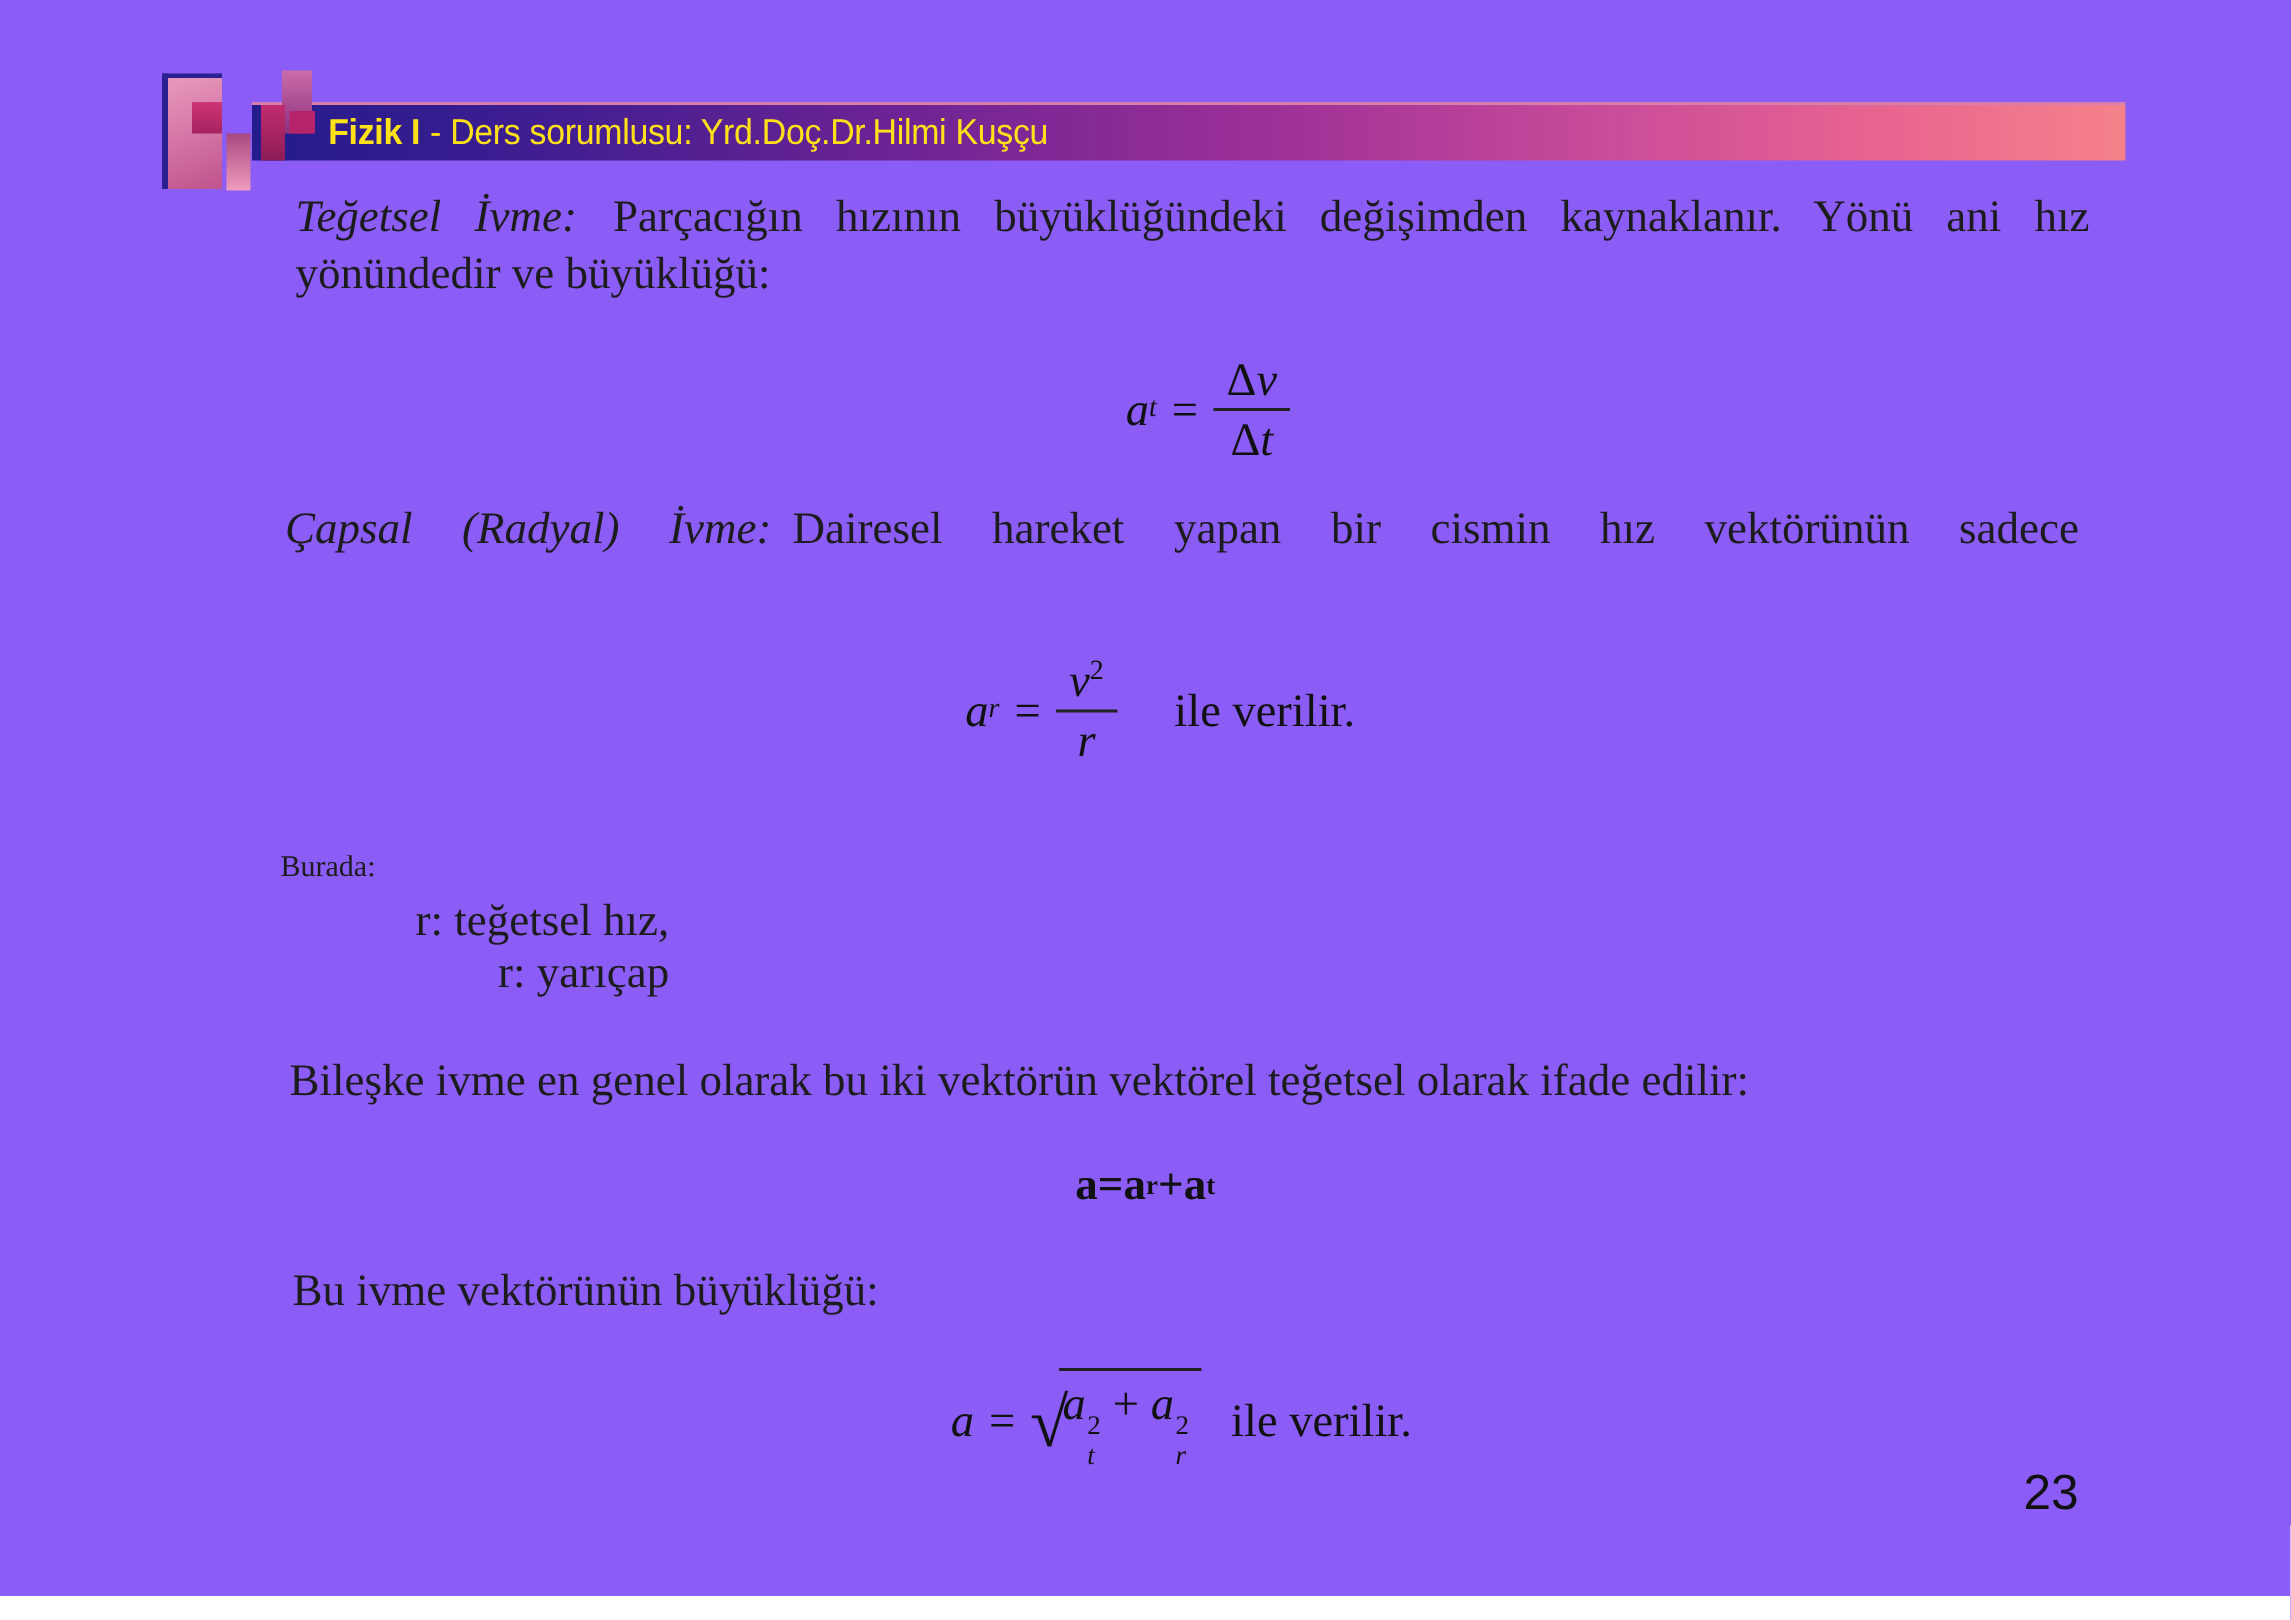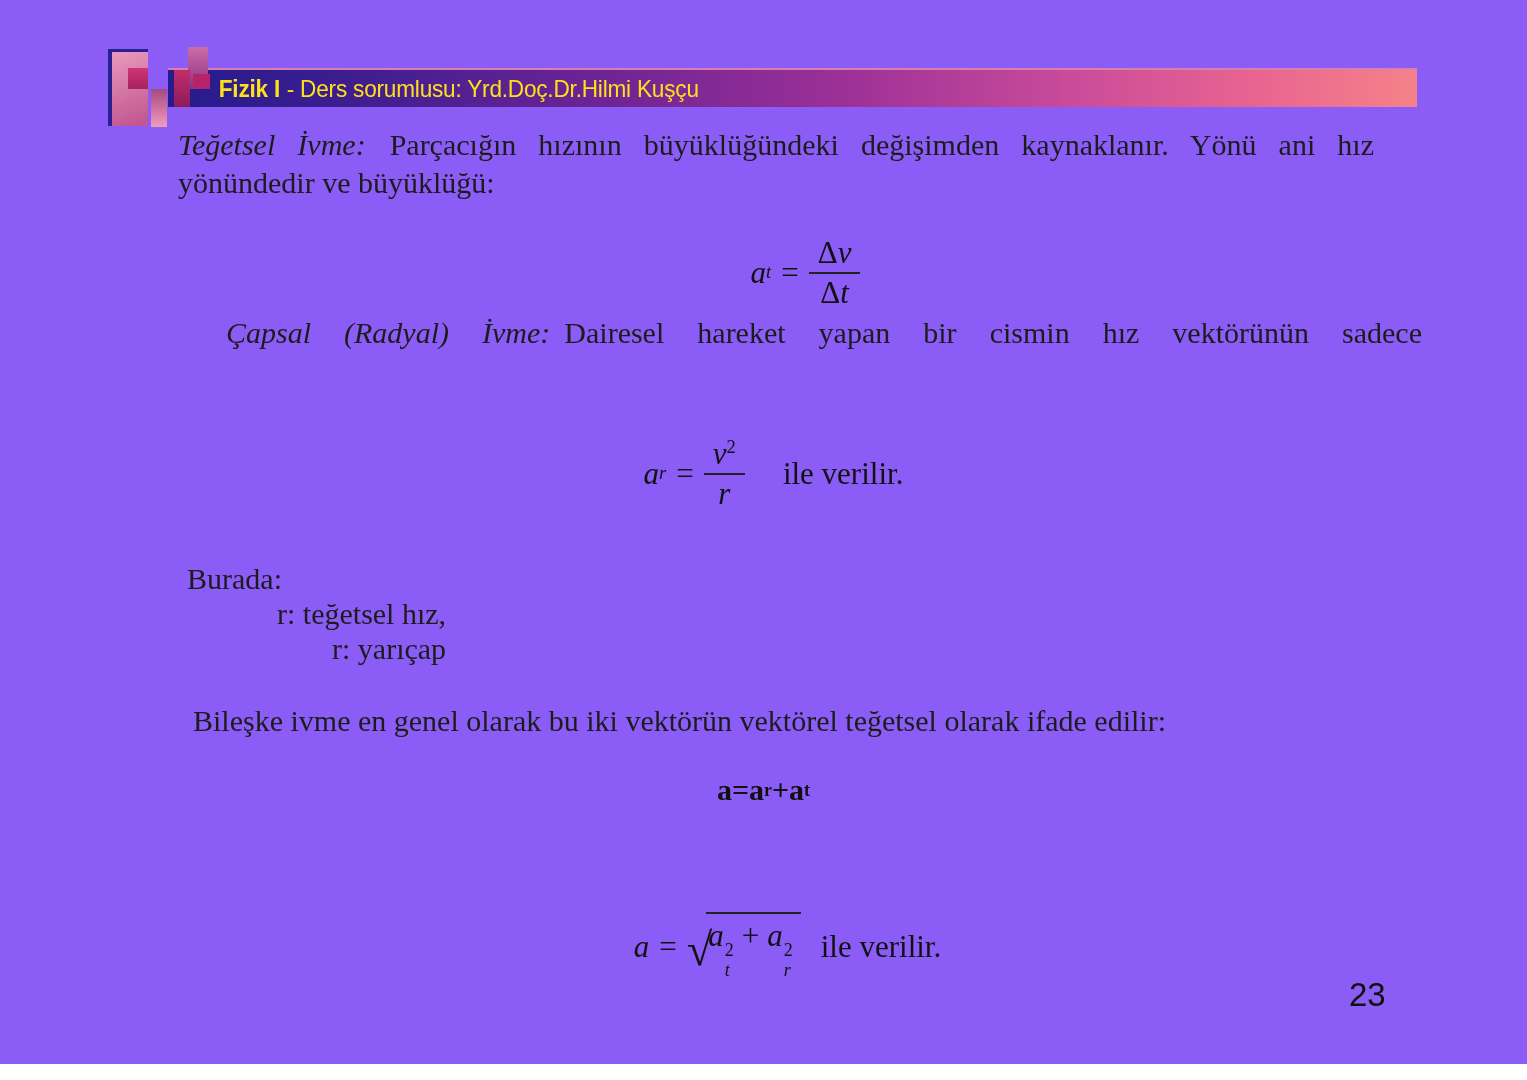--- a/index.html
+++ b/index.html
@@ -42,21 +42,21 @@
   .deco-f { left:193px; top:74px; width:17px; height:15px;
     background:#b5246b; z-index:5; }
 
   
   .para { position:absolute; font-size:30px; line-height:38px; color:#1c1c1c; }
   .jline { text-align:justify; text-align-last:justify; }
   .lead { font-style:italic; }
   .lead-gap-wide { margin-right:24px; }
   .lead-gap { margin-right:14px; }
 
-  .burada-label { position:absolute; left:187px; top:561px; font-size:30px; line-height:35px; }
+  .burada-label { position:absolute; left:187px; top:561px; font-size:20px; line-height:35px; }
   .burada-items { position:absolute; left:277px; top:596px; font-size:30px; line-height:35px;text-align:right; }
 
   
   .formula {
     position:absolute; left:0; width:100%;
     display:flex; justify-content:center; align-items:center;
     font-size:31px; color:#111; line-height:1.2;
   }
   .mvar { font-style:italic; }
   .msub { font-size:0.6em; font-style:italic; vertical-align:-0.5em; line-height:1; }
@@ -94,38 +94,38 @@
   <div class="deco deco-d"></div>
   <div class="deco deco-e"></div>
   <div class="deco deco-f"></div>
 
   <div class="header-bar">
     <div class="header-title">
       <span class="course">Fizik I</span><span>- Ders sorumlusu: Yrd.Doç.Dr.Hilmi Kuşçu</span>
     </div>
   </div>
 
-  <div class="para" style="left:178px; top:126px; width:1196px;">
+  <div class="para" style="left:197px; top:126px; width:1196px;">
     <div class="jline">
       <span class="lead lead-gap-wide">Teğetsel İvme:</span><span>Parçacığın hızının büyüklüğündeki değişimden kaynaklanır.  Yönü ani hız</span>
     </div>
     <div>yönündedir ve büyüklüğü:</div>
   </div>
 
   <div class="formula" style="top:235px; padding-left:42px;">
     <span class="mvar">a</span>
       <span class="msub">t</span>
     <span class="mop">=</span>
     <span class="frac">
       <span class="num"><span>Δ</span><span class="mvar">v</span></span>
       <span class="den"><span>Δ</span><span class="mvar">t</span></span>
     </span>
   </div>
 
-  <div class="para" style="left:190px; top:314px; width:1196px;margin-left:36px;">
+  <div class="para" style="left:190px; top:334px; width:1196px;">
     <div class="jline">
       <span class="lead lead-gap">Çapsal (Radyal) İvme:</span><span>Dairesel hareket yapan bir cismin hız vektörünün sadece</span>
     </div>
   </div>
 
   <div class="formula" style="top:436px; padding-left:10px;">
     <span class="mvar">a</span>
       <span class="msub">r</span>
     <span class="mop">=</span>
     <span class="frac">
@@ -146,20 +146,21 @@
   <div class="formula boldmath" style="top:772px; font-size:30px;">
     <span>a</span>
       <span>=</span>
       <span>a</span>
       <span class="bsub">r</span>
       <span>+</span>
       <span>a</span>
       <span class="bsub">t</span>
   </div>
 
+  <div class="para" style="left:195px; top:842px; width:1300px;">Bu ivme vektörünün büyüklüğü:</div>
 
   <div class="formula" style="top:912px; padding-left:24px;">
     <span class="mvar">a</span>
     <span class="mop">=</span>
     <span class="radical">√</span>
       <span class="radicand"><span class="mvar">a</span><span class="ss">
           <span class="s2">2</span>
           <span class="sv">t</span>
         </span><span class="mplus">+</span><span class="mvar">a</span><span class="ss">
           <span class="s2">2</span>

